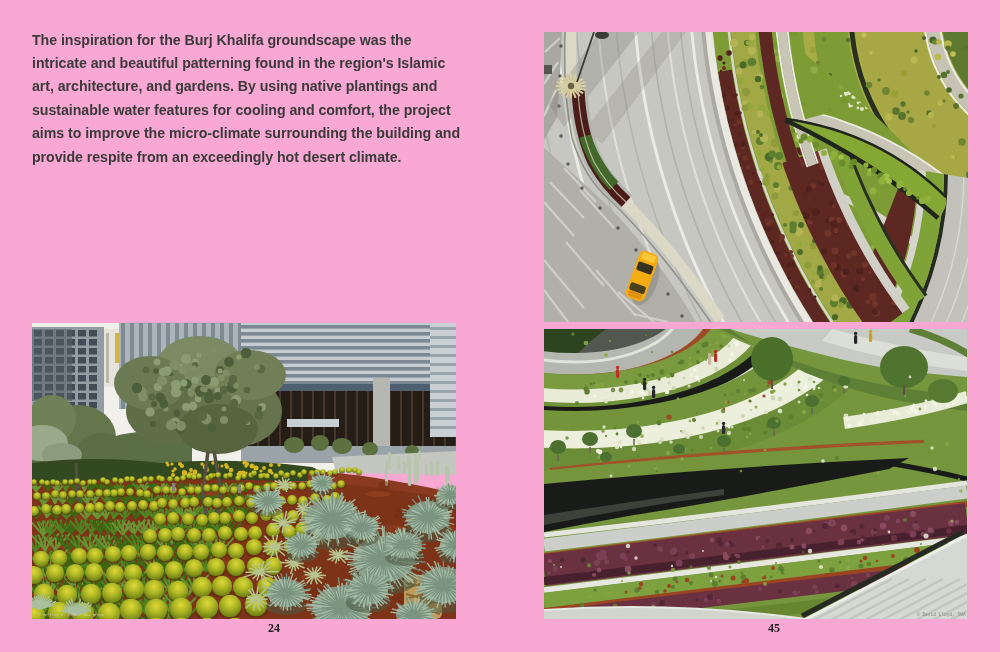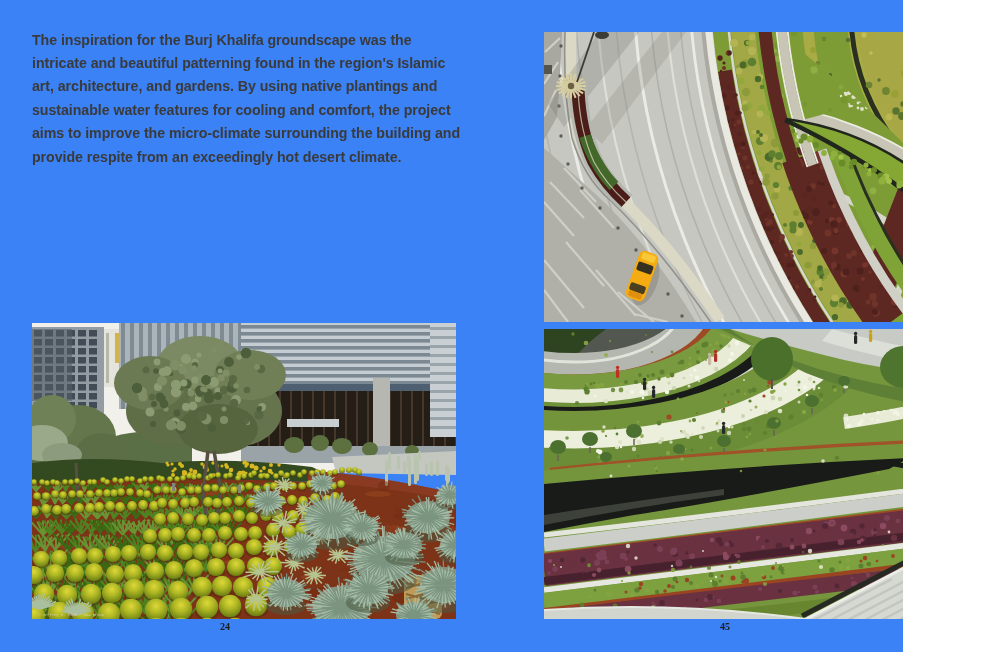--- a/index.html
+++ b/index.html
@@ -1,17 +1,17 @@
 <!DOCTYPE html>
 <html><head><meta charset="utf-8"><title>spread</title><style>
 html,body{margin:0;padding:0;background:#fff;}
-#page{position:relative;width:903px;height:652px;background:#3b82f6;overflow:hidden;font-family:"Liberation Sans",sans-serif;}
+#page{position:relative;width:1000px;height:652px;background:#f9a8d4;overflow:hidden;font-family:"Liberation Sans",sans-serif;}
 .ph{position:absolute;line-height:0;}
 .intro{position:absolute;left:32px;top:28.5px;white-space:nowrap;font-weight:bold;font-size:14.2px;line-height:23.4px;color:#3a3a3a;letter-spacing:-0.05px;}
-.pagenum{position:absolute;width:60px;text-align:left;font-family:"Liberation Serif",serif;font-weight:bold;font-size:10px;color:#1e1e1e;}
+.pagenum{position:absolute;width:60px;text-align:right;font-family:"Liberation Serif",serif;font-weight:bold;font-size:12px;color:#1e1e1e;}
 </style></head><body>
 <div id="page">
 
 <div class="intro">The inspiration for the Burj Khalifa groundscape was the<br>intricate and beautiful patterning found in the region's Islamic<br>art, architecture, and gardens. By using native plantings and<br>sustainable water features for cooling and comfort, the project<br>aims to improve the micro-climate surrounding the building and<br>provide respite from an exceedingly hot desert climate.</div>
 
 <div class="ph" style="left:544px;top:32px;width:424px;height:290px"><svg width="424" height="290" viewBox="0 0 424 290">
 <defs>
           <clipPath id="c1">
             <rect width="424" height="290"></rect>
           </clipPath>

